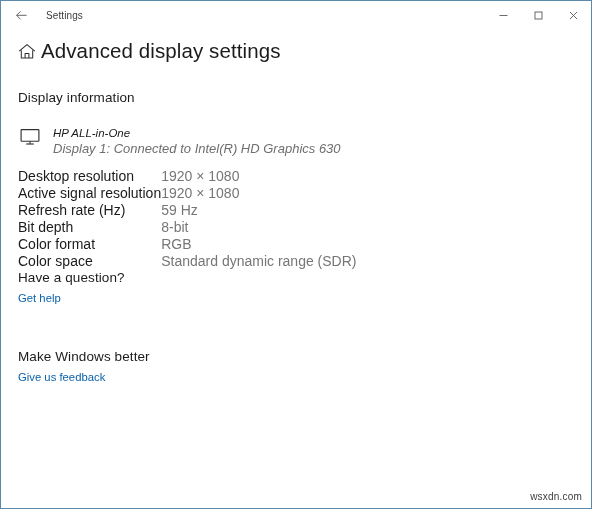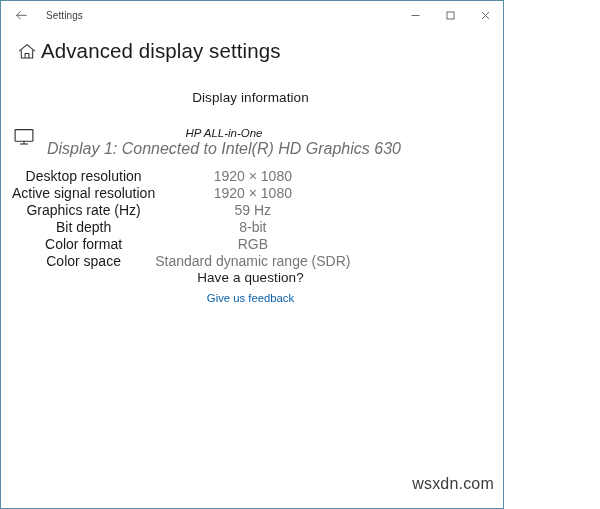--- a/index.html
+++ b/index.html
@@ -10,27 +10,26 @@
   body {
     width: 600px;
     height: 509px;
     overflow: hidden;
     font-family: "Liberation Sans", sans-serif;
     -webkit-font-smoothing: antialiased;
   }
 
   #window {
     position: relative;
-    width: 504px;
+    width: 592px;
     height: 509px;
     box-sizing: border-box;
     background: #ffffff;
     border: 1px solid #5b8aa8;
     overflow: hidden;
-    text-align: center;
   }
 
   
   #titlebar {
     position: relative;
     height: 29px;
     background: #ffffff;
     display: flex;
     align-items: center;
   }
@@ -91,21 +90,21 @@
     margin-left: 2px;
     font-size: 20.5px;
     color: #1b1b1b;
     font-weight: 400;
     letter-spacing: 0.1px;
     white-space: nowrap;
   }
 
   
   #content {
-    padding-left: 11px;
+    padding-left: 17px;
     padding-right: 14px;
   }
   .section-heading {
     font-size: 13.5px;
     color: #1b1b1b;
     font-weight: 400;
     letter-spacing: 0.1px;
   }
   #heading-display-information { margin-top: 27px; }
 
@@ -129,21 +128,21 @@
     margin-left: 11px;
     font-style: italic;
   }
   #monitor-name {
     font-size: 11.5px;
     color: #1b1b1b;
     line-height: 14px;
     white-space: nowrap;
   }
   #monitor-connection {
-    font-size: 16px;
+    font-size: 13px;
     color: #6e6e6e;
     line-height: 14px;
     margin-top: 2px;
     white-space: nowrap;
   }
 
   
   #spec-table {
     margin-top: 12px;
     border-collapse: collapse;
@@ -178,22 +177,22 @@
   #link-adapter-properties { margin-top: 9px; }
   #heading-have-a-question { }
   #link-get-help { margin-top: 6px; }
   #heading-make-windows-better { margin-top: 43px; }
   #link-give-us-feedback { margin-top: 6px; }
 
   
   #watermark {
     position: absolute;
     right: 9px;
-    bottom: 15px;
-    font-size: 16px;
+    bottom: 6px;
+    font-size: 10px;
     color: #3c3c3c;
     letter-spacing: 0.2px;
   }
 </style>
 </head>
 <body>
 
 <div id="window">
 
   <div id="titlebar">
@@ -257,41 +256,45 @@
       <tbody>
         <tr>
           <td class="spec-label">Desktop resolution</td>
           <td class="spec-value">1920 × 1080</td>
         </tr>
         <tr>
           <td class="spec-label">Active signal resolution</td>
           <td class="spec-value">1920 × 1080</td>
         </tr>
         <tr>
-          <td class="spec-label">Graphics rate (Hz)</td>
+          <td class="spec-label">Refresh rate (Hz)</td>
           <td class="spec-value">59 Hz</td>
         </tr>
         <tr>
           <td class="spec-label">Bit depth</td>
           <td class="spec-value">8-bit</td>
         </tr>
         <tr>
           <td class="spec-label">Color format</td>
           <td class="spec-value">RGB</td>
         </tr>
         <tr>
           <td class="spec-label">Color space</td>
           <td class="spec-value">Standard dynamic range (SDR)</td>
         </tr>
       </tbody>
     </table>
 
 
     <div id="heading-have-a-question" class="section-heading">Have a question?</div>
-
+    <div>
+      <a href="#" id="link-get-help" class="link">Get help</a>
+    </div>
+
+    <div id="heading-make-windows-better" class="section-heading">Make Windows better</div>
     <div>
       <a href="#" id="link-give-us-feedback" class="link">Give us feedback</a>
     </div>
 
   </div>
 
   <div id="watermark">wsxdn.com</div>
 
 </div>
 

